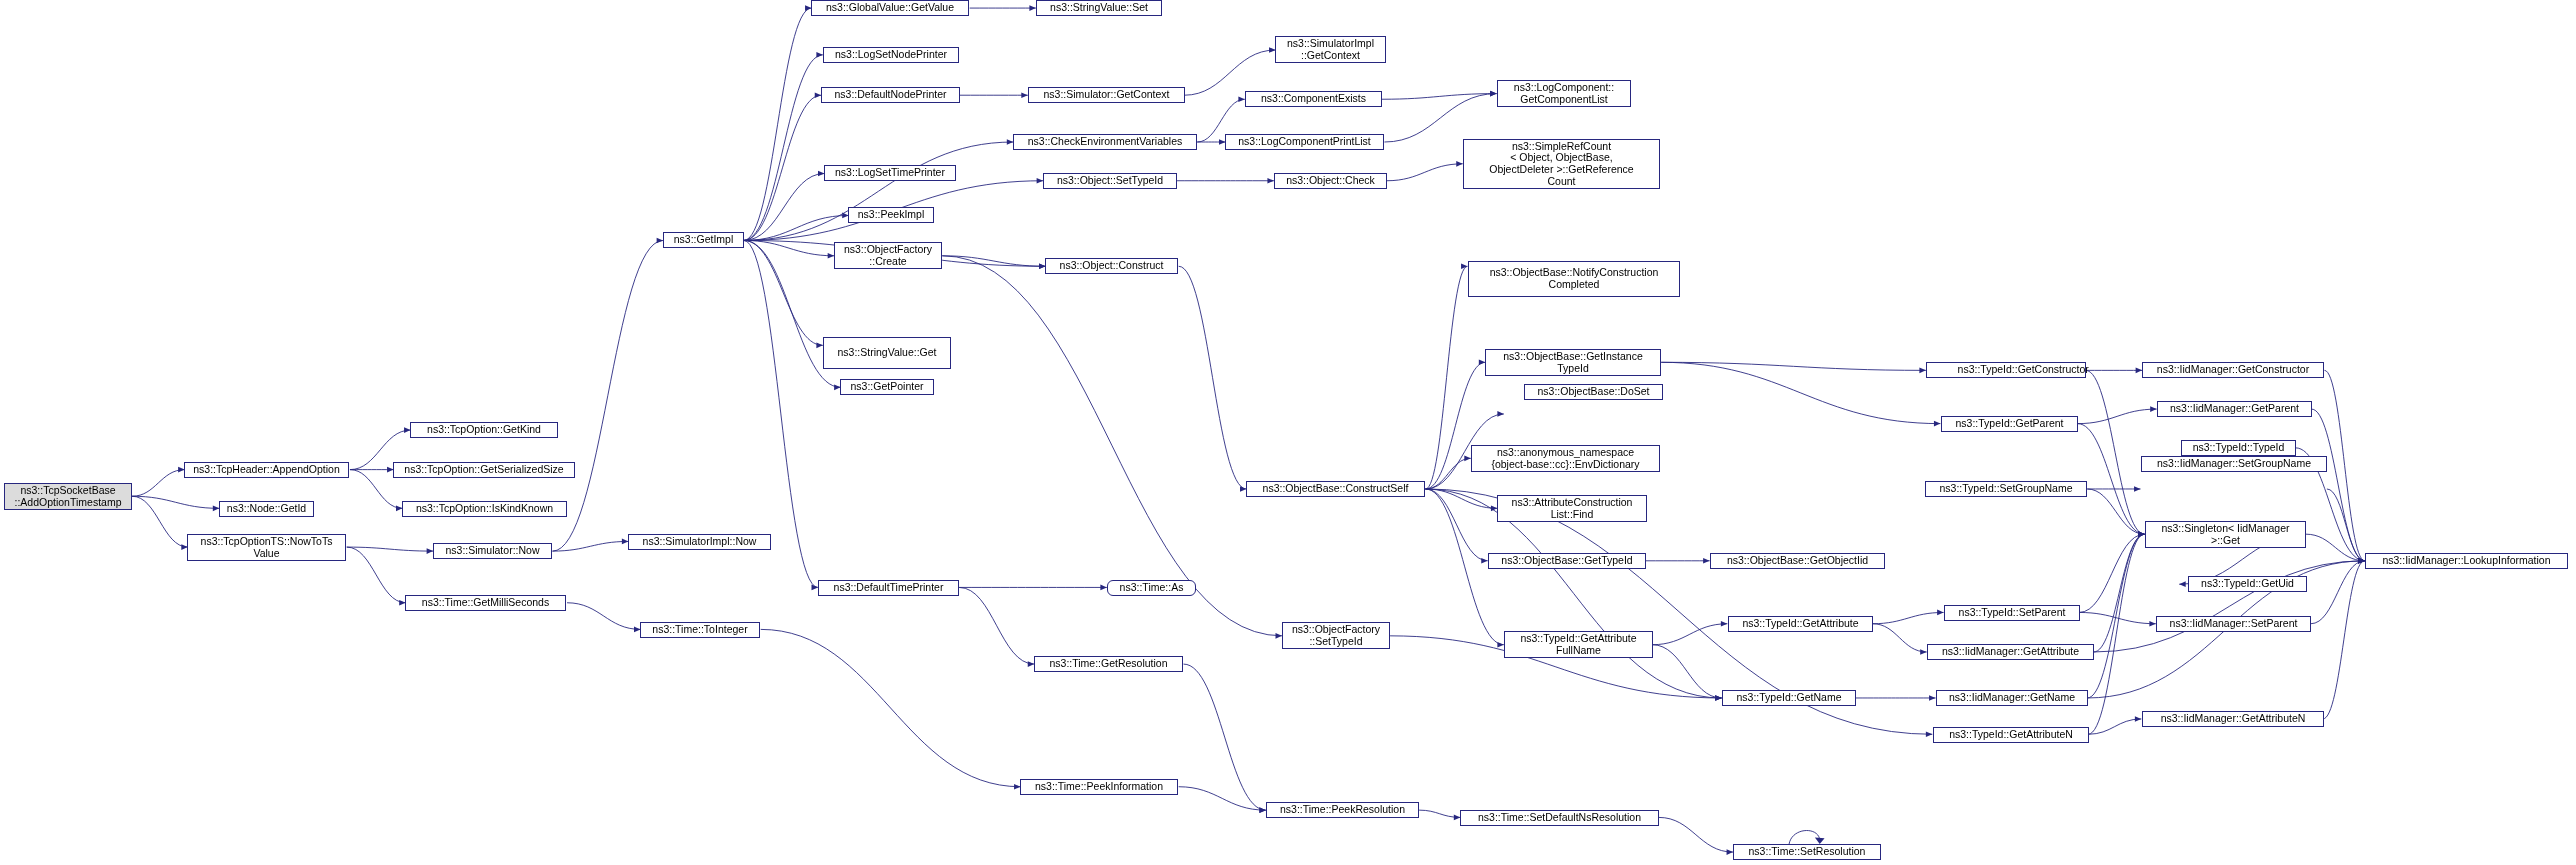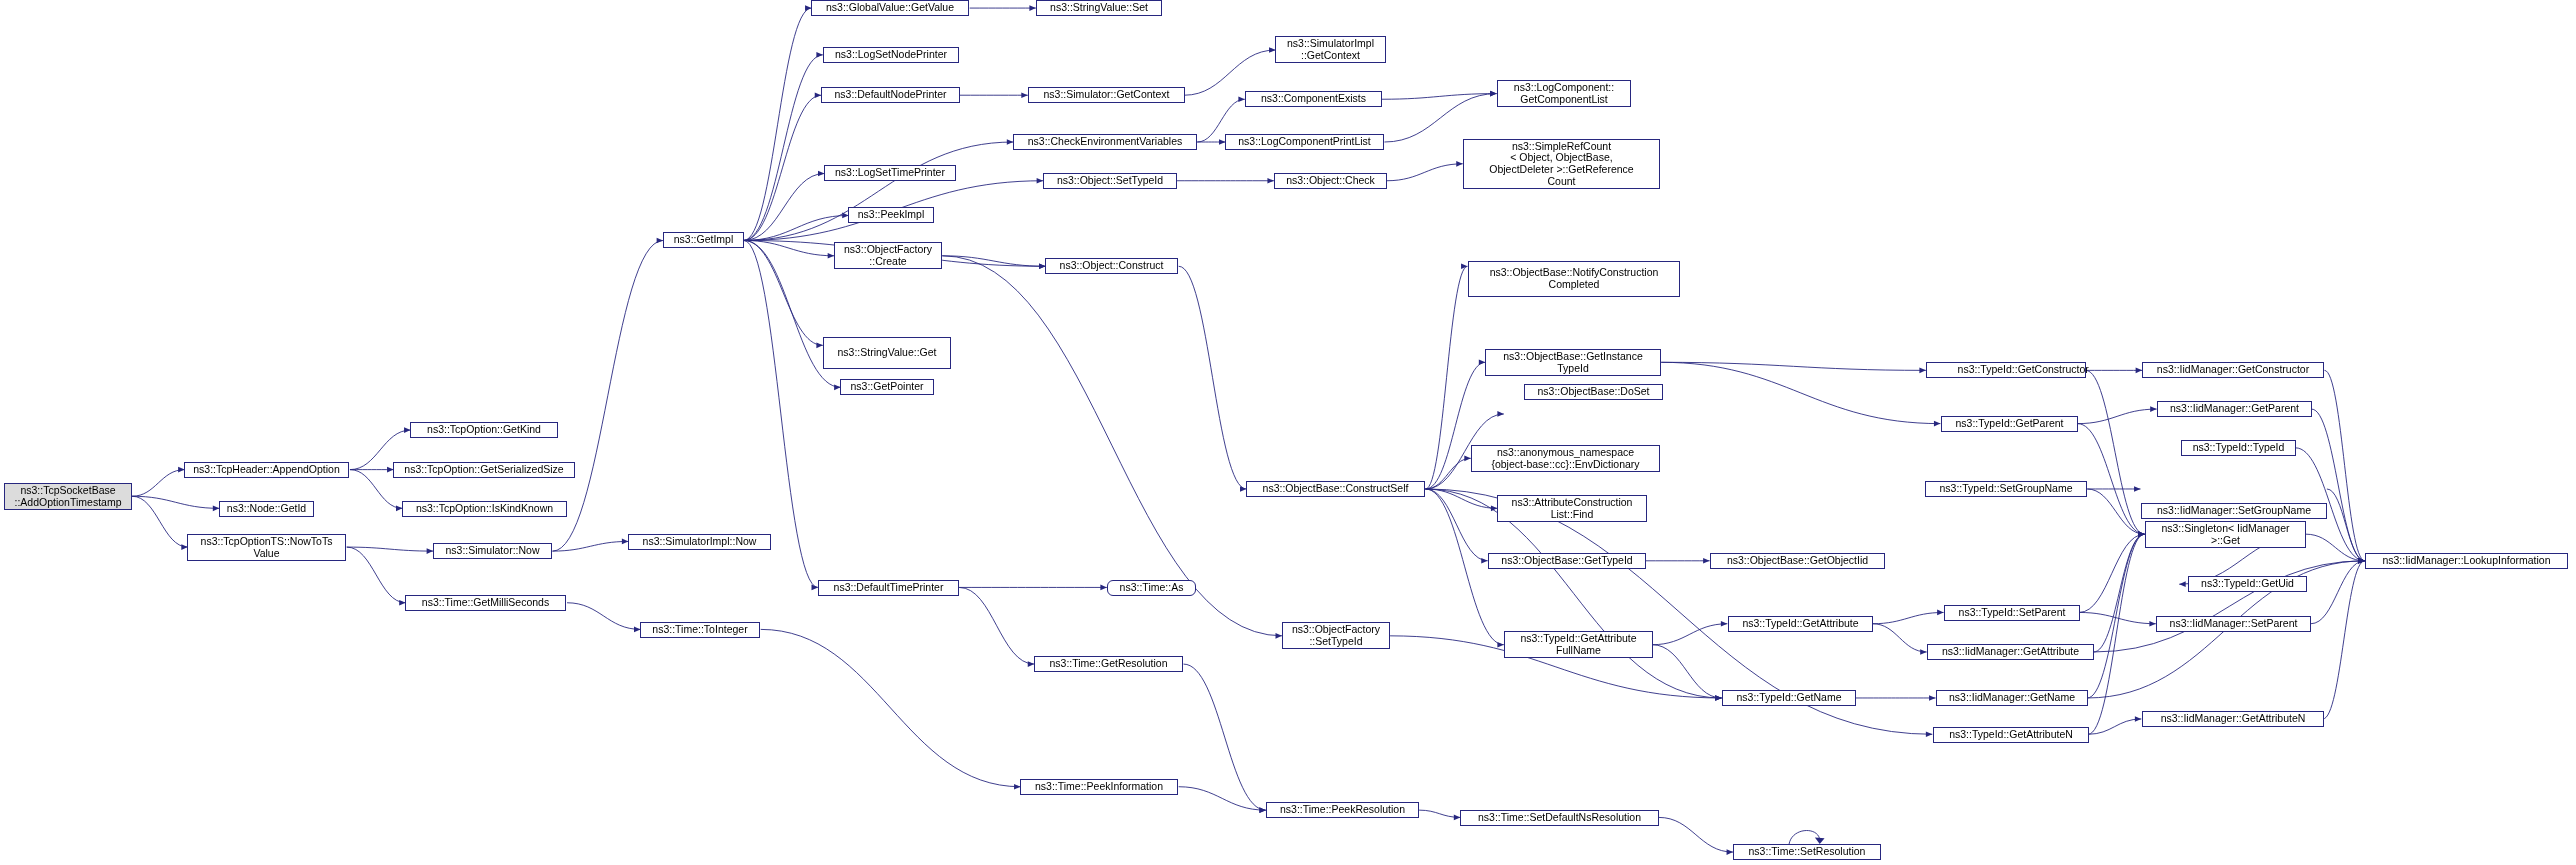--- a/index.html
+++ b/index.html
@@ -291,21 +291,21 @@
       <div class="node" style="left: 1926px; top: 362px; width: 160px; height: 16px; padding-left: 36px;">ns3::TypeId::GetConstructor</div>
       <div class="node" style="left: 1941px; top: 416px; width: 137px; height: 16px;">ns3::TypeId::GetParent</div>
       <div class="node" style="left: 1925px; top: 481px; width: 162px; height: 16px;">ns3::TypeId::SetGroupName</div>
       <div class="node" style="left: 1944px; top: 605px; width: 136px; height: 16px;">ns3::TypeId::SetParent</div>
       <div class="node" style="left: 1927px; top: 644px; width: 167px; height: 16px;">ns3::IidManager::GetAttribute</div>
       <div class="node" style="left: 1936px; top: 690px; width: 152px; height: 16px;">ns3::IidManager::GetName</div>
       <div class="node" style="left: 1933px; top: 727px; width: 156px; height: 16px;">ns3::TypeId::GetAttributeN</div>
       <div class="node" style="left: 2142px; top: 362px; width: 182px; height: 16px;">ns3::IidManager::GetConstructor</div>
       <div class="node" style="left: 2157px; top: 401px; width: 155px; height: 16px;">ns3::IidManager::GetParent</div>
       <div class="node" style="left: 2181px; top: 440px; width: 115px; height: 16px;">ns3::TypeId::TypeId</div>
-      <div class="node" style="left: 2141px; top: 503px; width: 186px; height: 16px;">ns3::IidManager::SetGroupName</div>
+      <div class="node" style="left: 2141px; top: 456px; width: 186px; height: 16px;">ns3::IidManager::SetGroupName</div>
       <div class="node" style="left: 2145px; top: 521px; width: 161px; height: 27.4px;">ns3::Singleton&lt; IidManager
 &gt;::Get</div>
       <div class="node" style="left: 2180px; top: 576px; width: 119px; height: 16px; margin-left: 8px;">ns3::TypeId::GetUid</div>
       <div class="node" style="left: 2156px; top: 616px; width: 155px; height: 16px;">ns3::IidManager::SetParent</div>
       <div class="node" style="left: 2142px; top: 711px; width: 182px; height: 16px;">ns3::IidManager::GetAttributeN</div>
       <div class="node" style="left: 2365px; top: 553px; width: 203px; height: 16px;">ns3::IidManager::LookupInformation</div>
       <div class="node" style="left: 1460px; top: 810px; width: 199px; height: 16px;">ns3::Time::SetDefaultNsResolution</div>
       <div class="node" style="left: 1733px; top: 844px; width: 148px; height: 16px;">ns3::Time::SetResolution</div>
     </div>
 </div>

